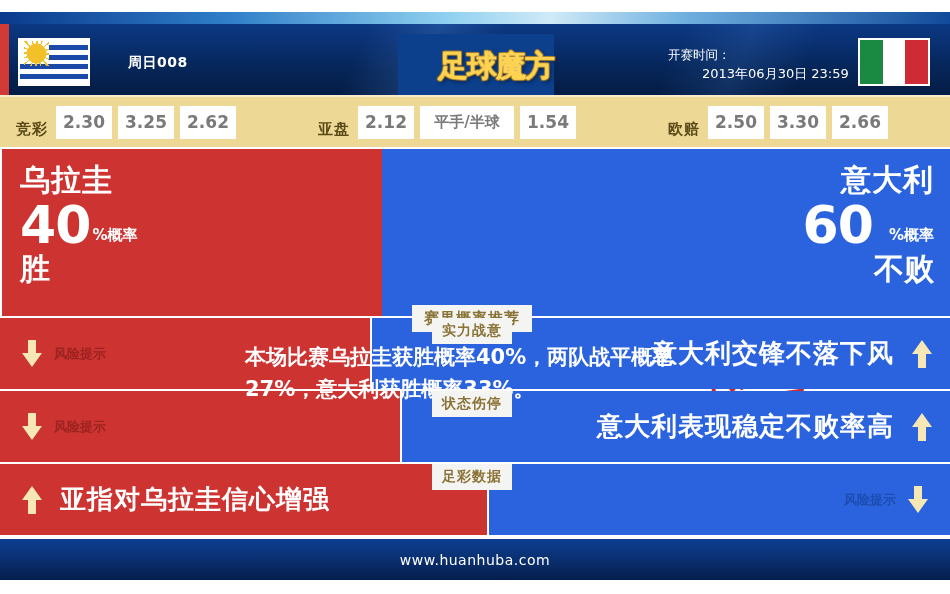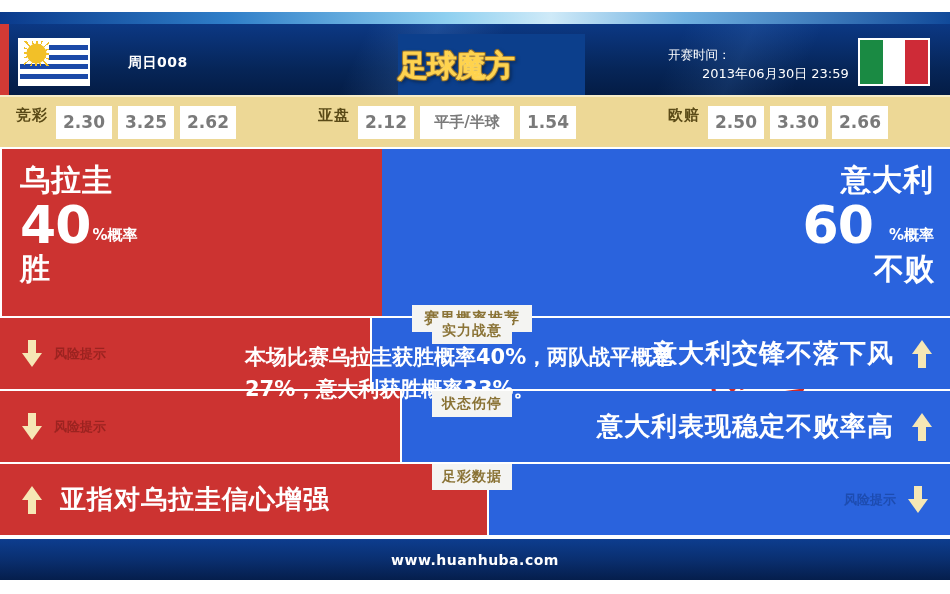--- a/index.html
+++ b/index.html
@@ -68,22 +68,22 @@
   .it > div { flex:1; }
   .it-g { background:#1a8a43; }
   .it-w { background:#ffffff; }
   .it-r { background:#ce2b37; }
 
   .match-no {
     position:absolute; left:128px; top:42px;
     color:#ffffff; font-size:14px; font-weight:bold; letter-spacing:.5px;
   }
   .logo {
-    position:absolute; left:398px; top:22px; width:187px; height:64px;
-    display:flex; align-items:center; justify-content:flex-start;
+    position:absolute; left:398px; top:22px; width:156px; height:64px;
+    display:flex; align-items:center; justify-content:flex-end;
     background:
       radial-gradient(circle at 52% 34%, rgba(255,255,255,.55) 0%, rgba(140,200,255,.18) 16%, rgba(20,70,150,0) 46%),
       linear-gradient(180deg,#114a9e 0%, #0a3276 55%, #062category 100%);
     background-color:#0c3f8c;
   }
   .logo-text {
     font-size:30px; font-weight:bold; letter-spacing:-1px;
     color:#ffd34d;
     text-shadow:
       0 0 2px #fff2a8,
@@ -94,21 +94,21 @@
     position:absolute; left:668px; top:33px; color:#ffffff; font-size:12.5px; line-height:19px;
   }
   .kick .l2 { font-size:13px;margin-left:34px; }
 
   
   .odds {
     position:absolute; left:0; top:95px; width:950px; height:52px;
     background:#edd896; display:flex; align-items:center;
     border-top:2px solid #f6ecc9;
   }
-  .odds-group { display:flex; align-items:flex-start; }
+  .odds-group { display:flex; align-items:flex-end; }
   .odds-label {
     color:#5a4a17; font-size:15px; font-weight:bold; margin-right:8px; letter-spacing:1px;
   }
   .odds-cell {
     background:#ffffff; color:#7a7a7a; font-size:17px; font-weight:bold;
     height:33px; min-width:56px; padding:0 0;
     display:flex; align-items:center; justify-content:center;
     margin-right:6px;
   }
   .odds-cell.wide { min-width:94px; font-size:15px; }
@@ -213,21 +213,21 @@
     font-size:26px; font-weight:bold; letter-spacing:1px; z-index:5;
   }
   .row-arrow-left { position:absolute; left:22px; top:22px; z-index:5; }
 
   
   .footer {
     position:absolute; left:0; top:539px; width:950px; height:41px;
     background: linear-gradient(180deg,#0d3d8f 0%, #0a2f70 50%, #051e4c 100%);
     display:flex; align-items:center; justify-content:center;
   }
-  .footer span { color:#ffffff; font-size:14px; font-weight:bold; letter-spacing:.5px; }
+  .footer span { color:#ffffff; font-size:14px; font-weight:normal; letter-spacing:.5px; }
 </style>
 </head>
 <body>
 
 <div class="page">
 
   <div class="header">
     <div class="hdr-topglow"></div>
     <div class="hdr-leftbar"></div>
 

